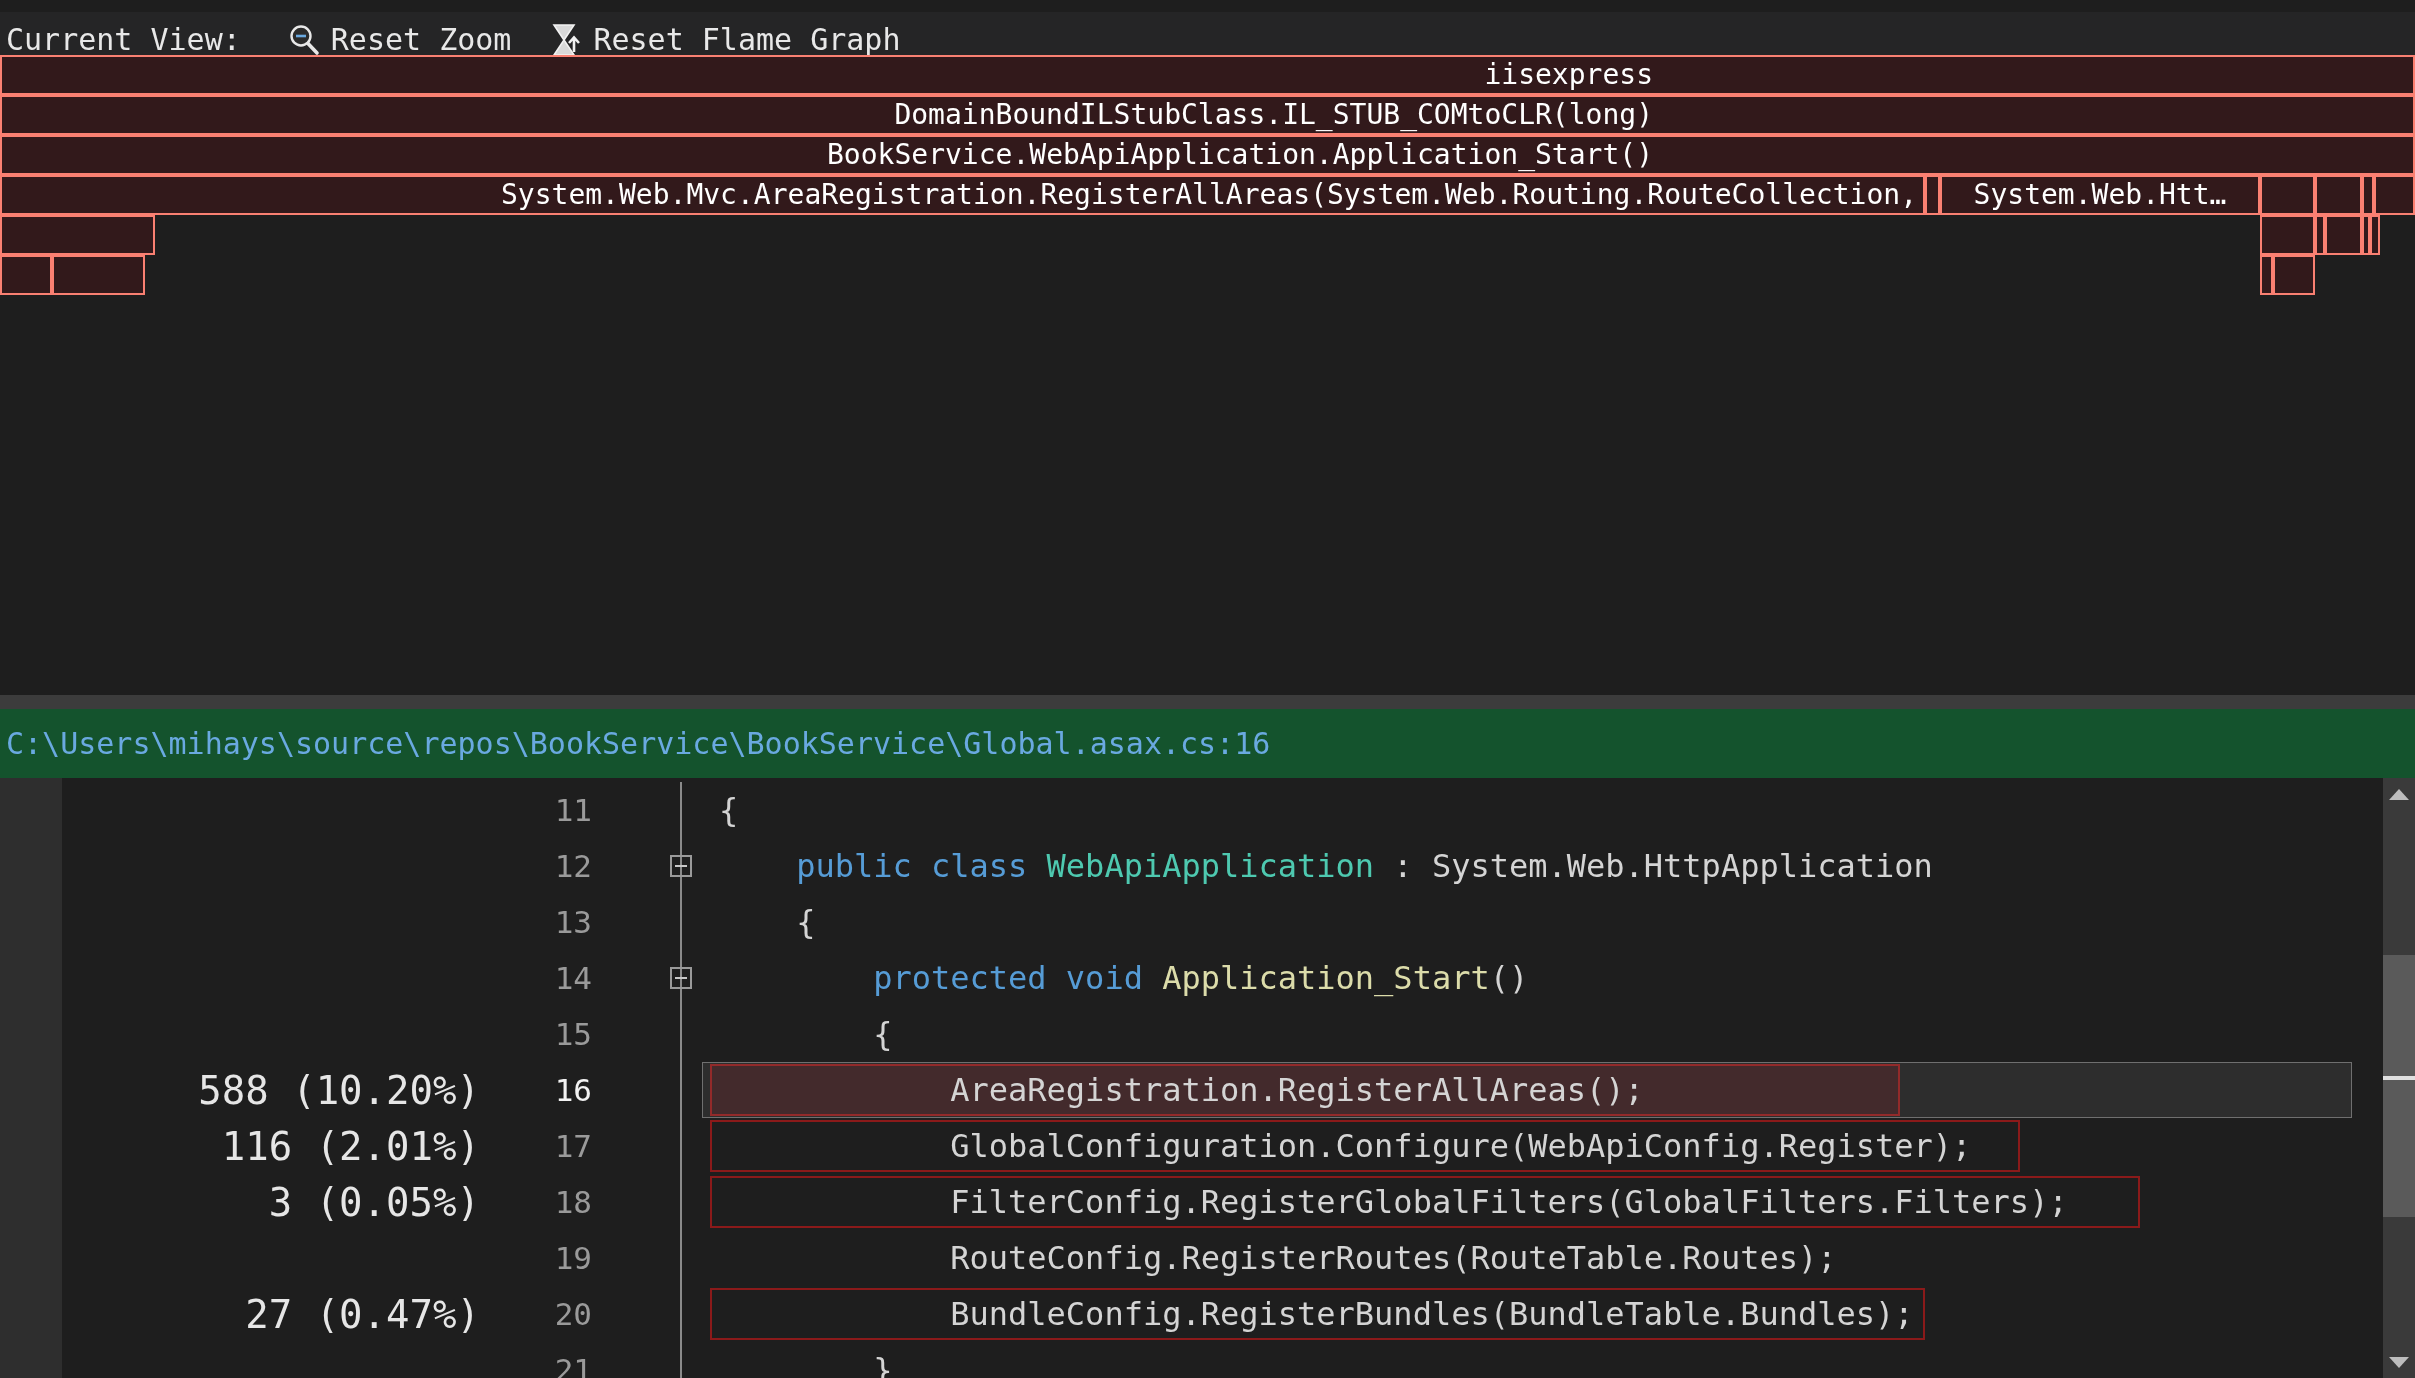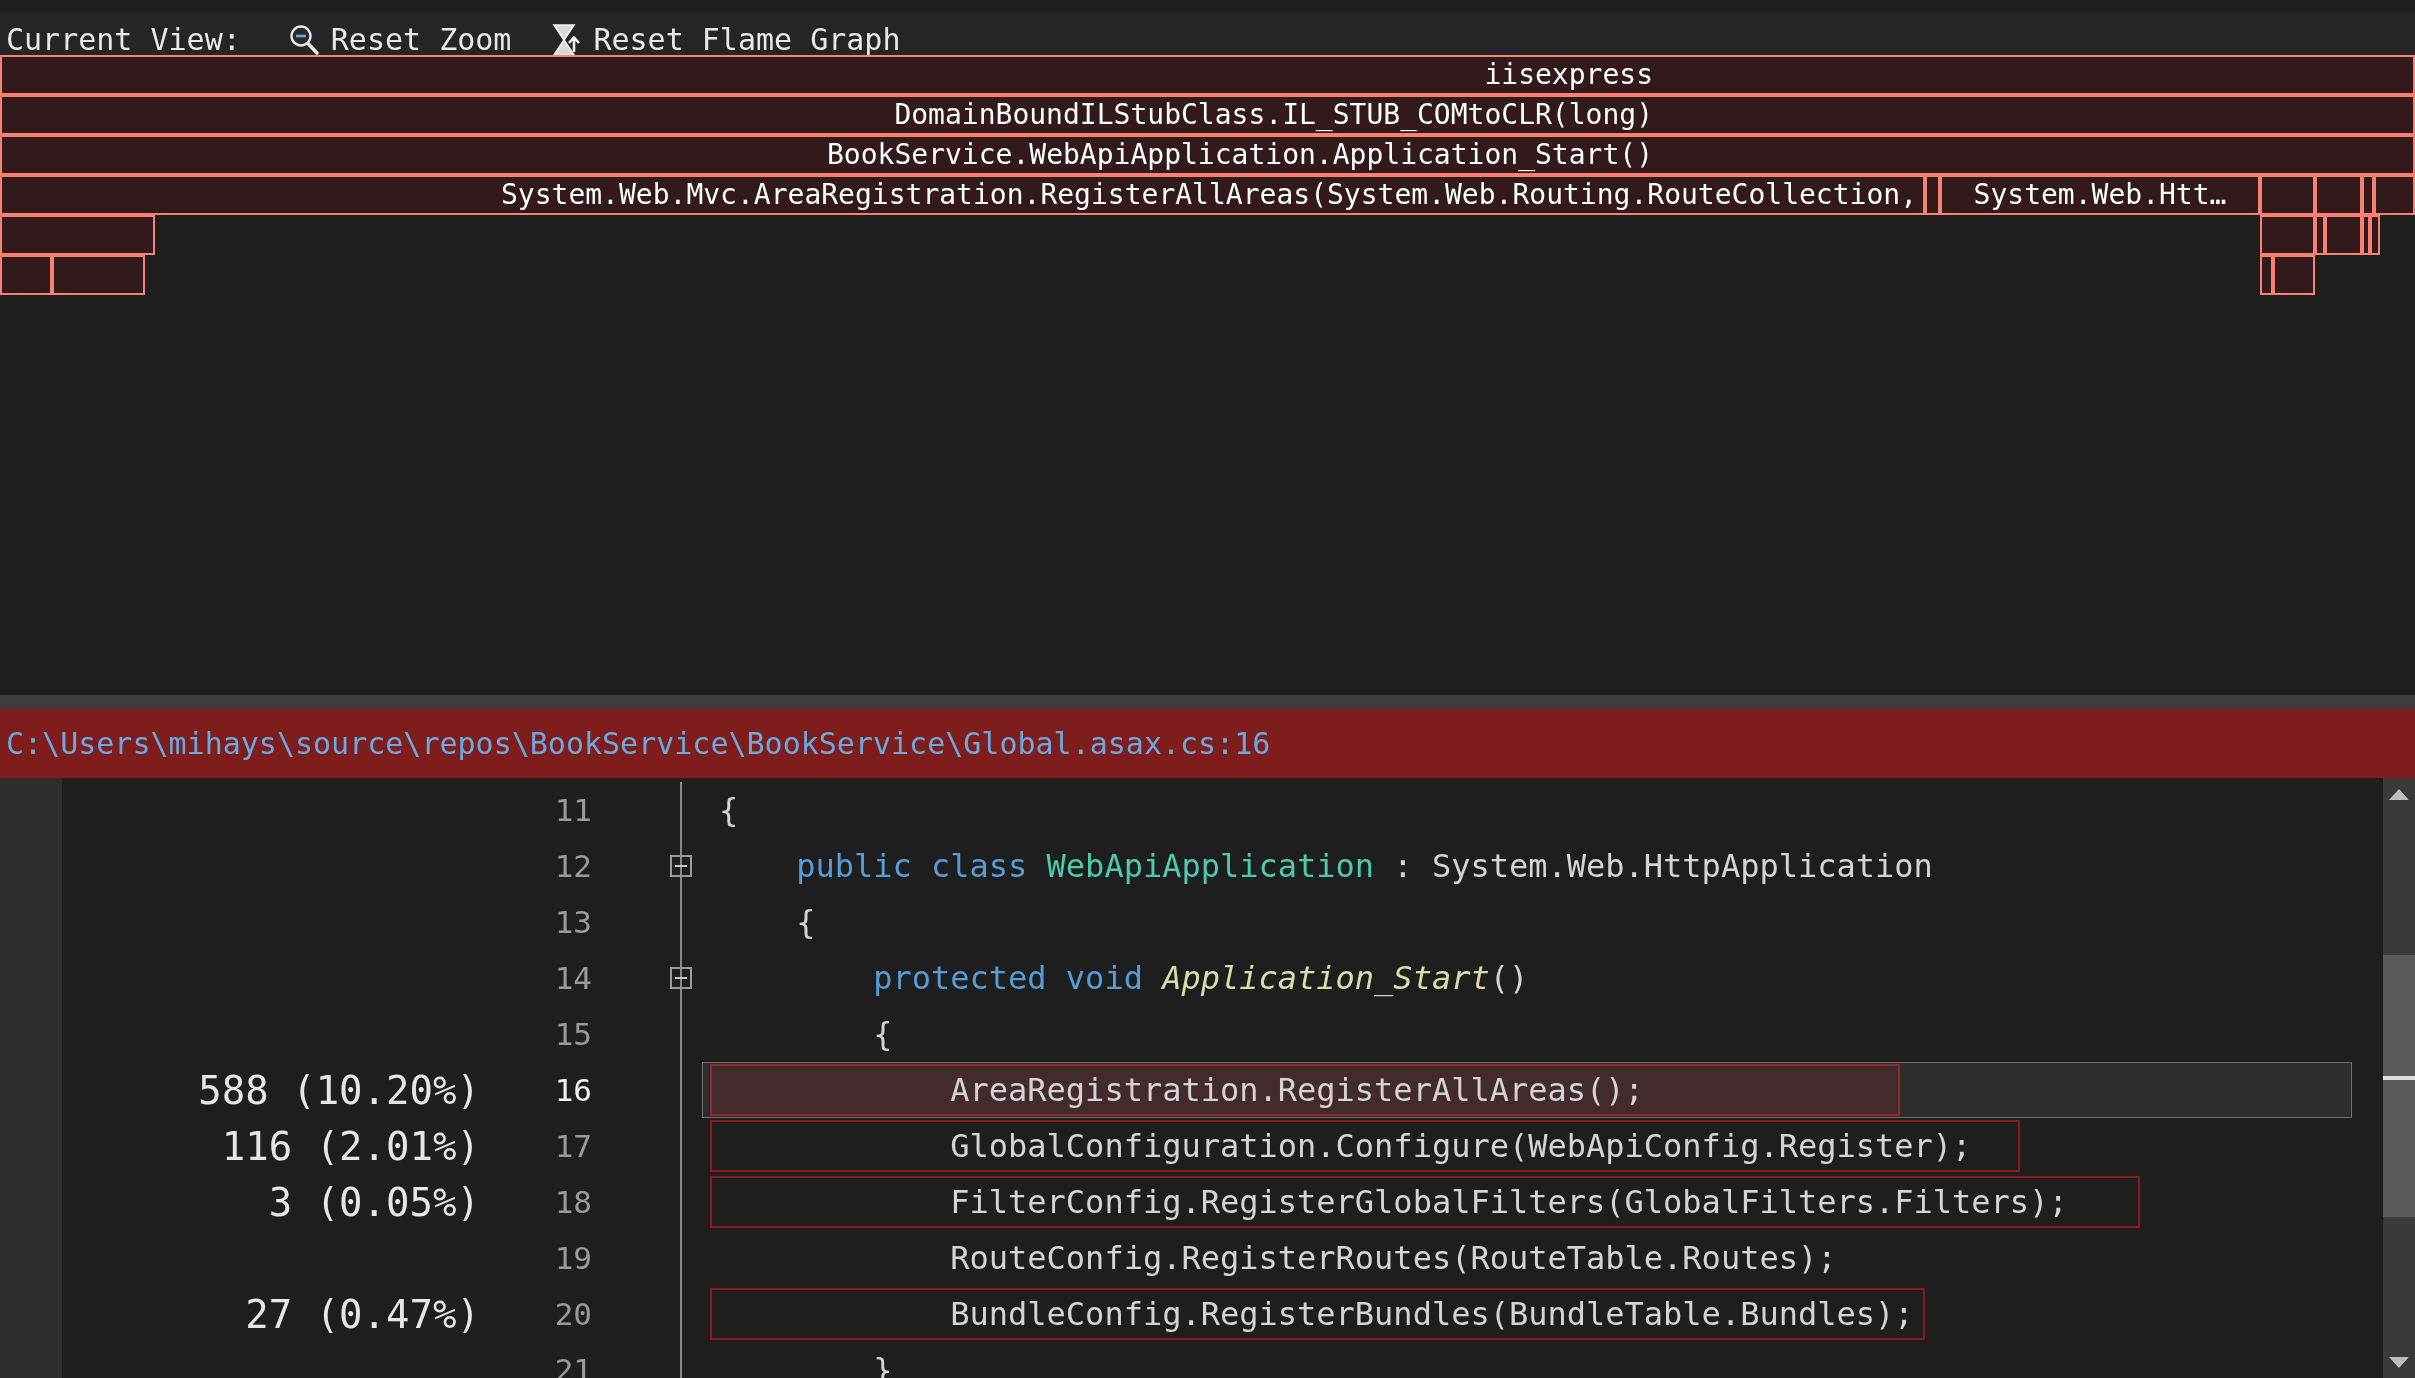--- a/index.html
+++ b/index.html
@@ -77,21 +77,21 @@
     justify-content: center;
     overflow: hidden;
     white-space: nowrap;
     cursor: pointer;
   }
 
   
   #pathwrap {
     position: absolute; left: 0; top: 695px;
     width: 2415px; height: 83px;
-    background: #7f1d1d;
+    background: #14532d;
   }
   #path-sep {
     position: absolute; left: 0; top: 0;
     width: 2415px; height: 14px;
     background: #3c3c3c;
   }
   #path-text {
     position: absolute; left: 6px; top: 14px;
     height: 69px;
     display: flex; align-items: center;
@@ -167,21 +167,21 @@
     position: absolute;
     left: 580px;
     height: 56px;
     display: flex; align-items: center;
     font-size: 32px;
     color: #d4d4d4;
     white-space: pre;
   }
   .kw   { color: #569cd6; }
   .typ  { color: #4ec9b0; }
-  .mth  { color: #dcdcaa; font-style: italic; }
+  .mth  { color: #dcdcaa; }
   .pln  { color: #d4d4d4; }
 
   .hotbox {
     position: absolute;
     background: transparent;
     border: 2px solid #8b1a1a;
     pointer-events: none;
   }
   .hotbox.filled { background: #351a1c; }
   .selbox {

